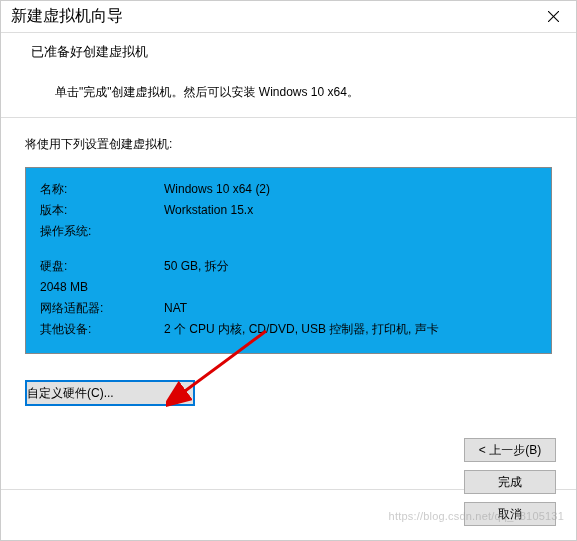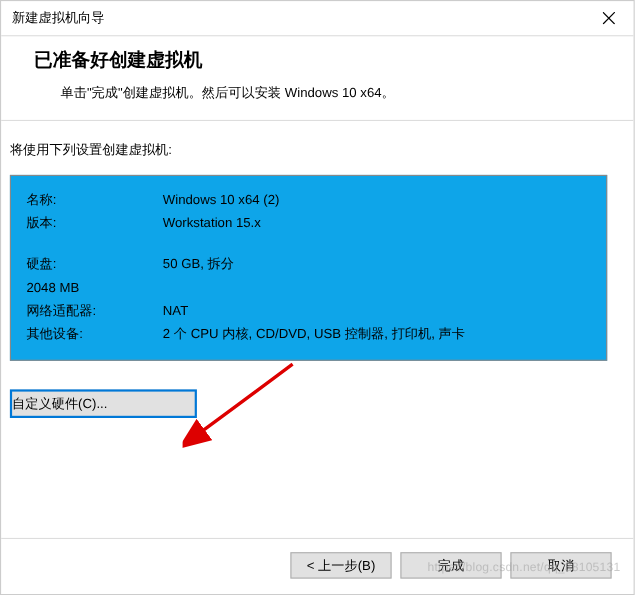--- a/index.html
+++ b/index.html
@@ -14,45 +14,45 @@
       border: 1px solid #ccc;
     }
     .titlebar {
       display: flex;
       align-items: center;
       justify-content: space-between;
       height: 32px;
       padding: 0 0 0 10px;
       border-bottom: 1px solid #ddd;
     }
-    .titlebar-title { font-size: 12px; font-family: Liberation Serif, serif; }
+    .titlebar-title { font-size: 16px; font-family: Liberation Serif, serif; }
     .titlebar-close {
       width: 46px;
       height: 32px;
       display: flex;
       align-items: center;
       justify-content: center;
       cursor: pointer;
     }
     .titlebar-close svg { width: 11px; height: 11px; }
     .header {
       padding: 10px 24px 16px 30px;
       border-bottom: 1px solid #ddd;
     }
     .header-title {
-      font-size: 17px;
-      font-weight: bold;
-      margin-bottom: 10px;
+      font-size: 13px;
+      font-weight: normal;
+      margin-bottom: 23px;
     }
     .header-subtitle {
       font-size: 12px;
       padding-left: 24px;
     }
     .content {
-      padding: 18px 24px 10px 8px;
+      padding: 18px 24px 10px 24px;
     }
     .instruction {
       font-size: 12px;
       margin-bottom: 14px;
     }
     .settings-box {
       border: 1px solid #888;
       padding: 12px 14px;
       background: #0ea5e9;
     }
@@ -80,20 +80,21 @@
       cursor: pointer;
       text-align: left;
     }
     .button-row {
       position: absolute;
       bottom: 14px;
       right: 20px;
       display: flex;
       gap: 8px;
       padding-top: 12px;
+      flex-direction: column;
     }
     .dialog-btn {
       width: 92px;
       height: 24px;
       background: #e1e1e1;
       border: 1px solid #adadad;
       font-size: 12px;
       font-family: inherit;
       cursor: pointer;
     }
@@ -145,20 +146,21 @@
   <div class="settings-box">
     <div class="setting-row">
       <span class="setting-label">名称:</span>
       <span class="setting-value">Windows 10 x64 (2)</span>
     </div>
     <div class="setting-row">
       <span class="setting-label">版本:</span>
       <span class="setting-value">Workstation 15.x</span>
     </div>
     <div class="setting-row">
+      <span class="setting-label">操作系统:</span>
     </div>
     <div class="setting-gap"></div>
     <div class="setting-row">
       <span class="setting-label">硬盘:</span>
       <span class="setting-value">50 GB, 拆分</span>
     </div>
     <div class="setting-row">
       <span class="setting-value">2048 MB</span>
     </div>
     <div class="setting-row">

